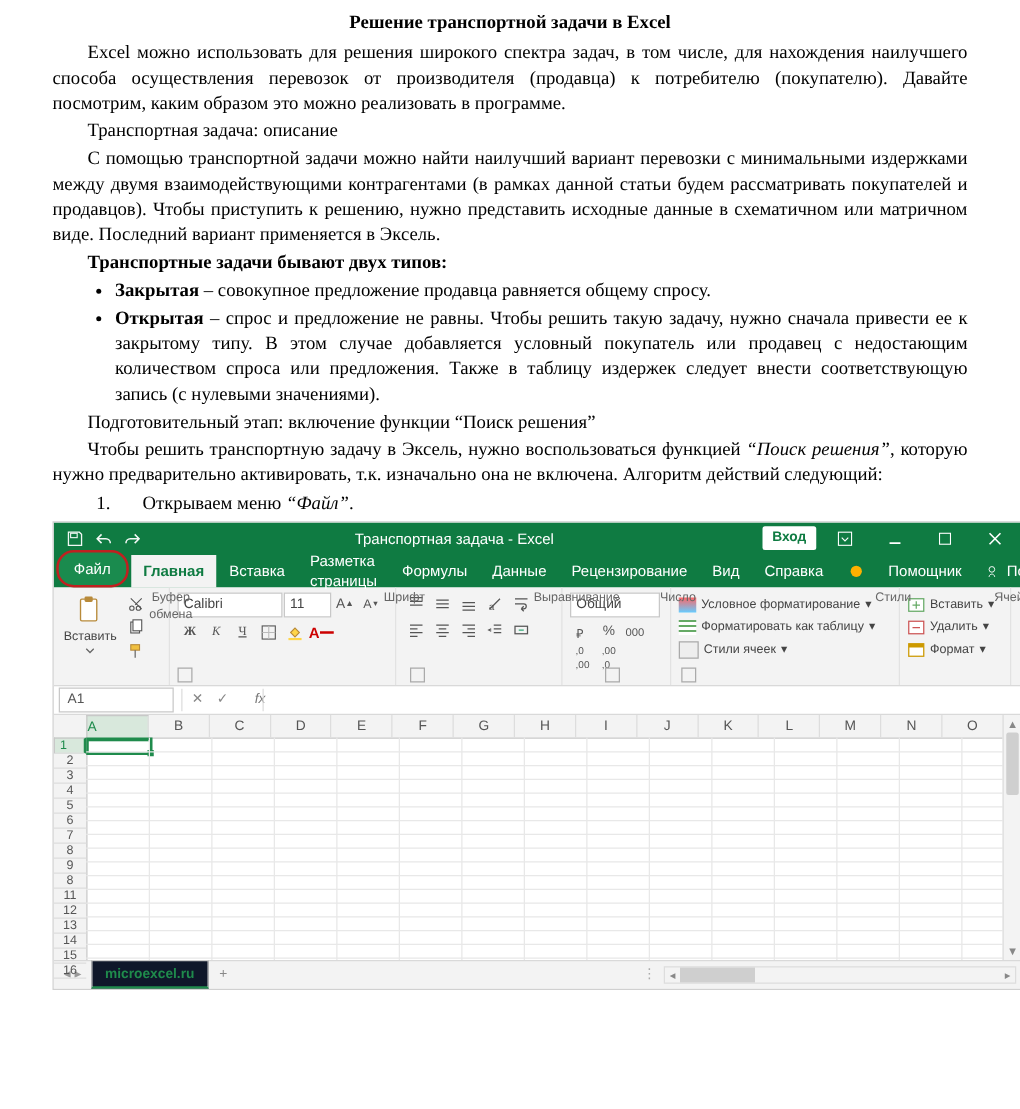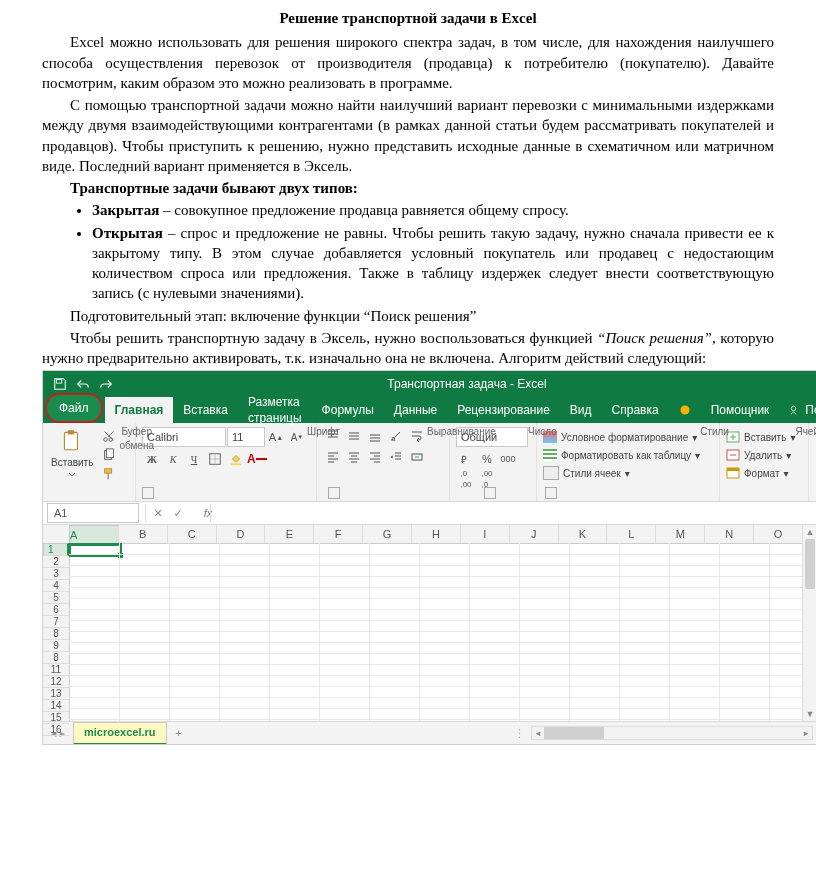--- a/index.html
+++ b/index.html
@@ -72,44 +72,48 @@
 .cells .gridv{position:absolute;top:0;bottom:0;width:1px;background:#e8e8e8}
 .cells .gridh{position:absolute;left:0;right:0;height:1px;background:#e8e8e8}
 .active-cell{position:absolute;left:0;top:0;width:49px;height:10px;border:2px solid #1f8b4c}
 .active-cell .hdl{position:absolute;right:-3px;bottom:-3px;width:5px;height:5px;background:#1f8b4c}
 .vscroll{position:absolute;right:0;top:0;width:14px;bottom:0;background:#f3f3f3;border-left:1px solid #ddd}
 .vscroll .thumb{position:absolute;top:14px;left:2px;right:2px;height:50px;background:#cfcfcf;border-radius:2px}
 .vscroll .ar{position:absolute;left:0;right:0;height:14px;display:flex;align-items:center;justify-content:center;color:#888;font-size:9px}
 
 .sheettabs{height:22px;border-top:1px solid #d9d9d9;display:flex;align-items:center;background:#f3f3f3;font-size:11px}
 .sh-nav{width:30px;display:flex;align-items:center;justify-content:center;gap:4px;color:#999}
-.sh-tab{height:20px;border:1px solid #ccc;border-bottom:2px solid #1f8b4c;background:#fef9c3;padding:0 10px;display:flex;align-items:center;color:#1f8b4c;font-weight:600}
+.sh-tab{height:20px;border:1px solid #ccc;border-bottom:2px solid #1f8b4c;background:#0f172a;padding:0 10px;display:flex;align-items:center;color:#1f8b4c;font-weight:600}
 .sh-add{width:22px;height:20px;display:flex;align-items:center;justify-content:center;color:#888;border:1px solid transparent}
 .hscroll{flex:1;display:flex;align-items:center;justify-content:flex-end;padding-right:4px}
 .hbar{width:280px;height:12px;background:#f3f3f3;border:1px solid #ddd;position:relative;margin-left:6px}
 .hbar .thumb{position:absolute;left:12px;top:0;bottom:0;width:60px;background:#cfcfcf}
 .hbar .ar{position:absolute;top:0;bottom:0;width:12px;display:flex;align-items:center;justify-content:center;color:#888;font-size:9px}
 
 .status{height:20px;border-top:1px solid #d9d9d9;background:#f3f3f3;display:flex;align-items:center;font-size:10px;color:#666;padding:0 6px;gap:6px}
 .status .spacer{flex:1}
 </style>
 </head>
 <body>
 
 <div class="page">
   <div class="title">Решение транспортной задачи в Excel</div>
   <p>Excel можно использовать для решения широкого спектра задач, в том числе, для нахождения наилучшего способа осуществления перевозок от производителя (продавца) к потребителю (покупателю). Давайте посмотрим, каким образом это можно реализовать в программе.</p>
+  <p>Транспортная задача: описание</p>
   <p>С помощью транспортной задачи можно найти наилучший вариант перевозки с минимальными издержками между двумя взаимодействующими контрагентами (в рамках данной статьи будем рассматривать покупателей и продавцов). Чтобы приступить к решению, нужно представить исходные данные в схематичном или матричном виде. Последний вариант применяется в Эксель.</p>
   <p class="bold">Транспортные задачи бывают двух типов:</p>
   <ul>
     <li><b>Закрытая</b><span> – совокупное предложение продавца равняется общему спросу.</span></li>
     <li><b>Открытая</b><span> – спрос и предложение не равны. Чтобы решить такую задачу, нужно сначала привести ее к закрытому типу. В этом случае добавляется условный покупатель или продавец с недостающим количеством спроса или предложения. Также в таблицу издержек следует внести соответствующую запись (с нулевыми значениями).</span></li>
   </ul>
   <p>Подготовительный этап: включение функции “Поиск решения”</p>
   <p><span>Чтобы решить транспортную задачу в Эксель, нужно воспользоваться функцией </span><span class="ital">“Поиск решения”</span><span>, которую нужно предварительно активировать, т.к. изначально она не включена. Алгоритм действий следующий:</span></p>
+  <ol>
+      <li><span>Открываем меню </span><span class="ital">“Файл”</span><span>.</span></li>
+    </ol>
 
   <div class="excel">
 
     <div class="titlebar">
       <div class="tb-qat">
         <div class="qat-btn">
             <svg viewBox="0 0 16 16" width="14" height="14">
               <path d="M2 2h10l2 2v10H2z" fill="none" stroke="#fff" stroke-width="1.2"></path>
               <rect x="4" y="3" width="6" height="4" fill="none" stroke="#fff"></rect>
             </svg>
@@ -119,20 +123,44 @@
               <path d="M6 4L2 8l4 4M2 8h8a4 4 0 0 1 4 4" fill="none" stroke="#fff" stroke-width="1.4"></path>
             </svg>
           </div>
         <div class="qat-btn">
             <svg viewBox="0 0 16 16" width="14" height="14">
               <path d="M10 4l4 4-4 4M14 8H6a4 4 0 0 0-4 4" fill="none" stroke="#fff" stroke-width="1.4"></path>
             </svg>
           </div>
       </div>
       <div class="tb-title">Транспортная задача  -  Excel</div>
+      <div class="tb-right">
+        <div class="signin">Вход</div>
+        <div class="win-btn">
+            <svg viewBox="0 0 16 16" width="14" height="14">
+              <rect x="2" y="2" width="12" height="12" stroke="#fff" fill="none"></rect>
+              <path d="M5 7l3 3 3-3" stroke="#fff" fill="none"></path>
+            </svg>
+          </div>
+        <div class="win-btn">
+            <svg viewBox="0 0 16 16" width="14" height="14">
+              <path d="M3 12h10" stroke="#fff" stroke-width="1.5"></path>
+            </svg>
+          </div>
+        <div class="win-btn">
+            <svg viewBox="0 0 16 16" width="14" height="14">
+              <rect x="3" y="3" width="10" height="10" stroke="#fff" fill="none"></rect>
+            </svg>
+          </div>
+        <div class="win-btn">
+            <svg viewBox="0 0 16 16" width="14" height="14">
+              <path d="M3 3l10 10M13 3L3 13" stroke="#fff" stroke-width="1.5"></path>
+            </svg>
+          </div>
+      </div>
     </div>
 
     <div class="tabs">
       <div class="file-tab">Файл</div>
       <div class="tab active">Главная</div>
       <div class="tab">Вставка</div>
       <div class="tab">Разметка страницы</div>
       <div class="tab">Формулы</div>
       <div class="tab">Данные</div>
       <div class="tab">Рецензирование</div>

